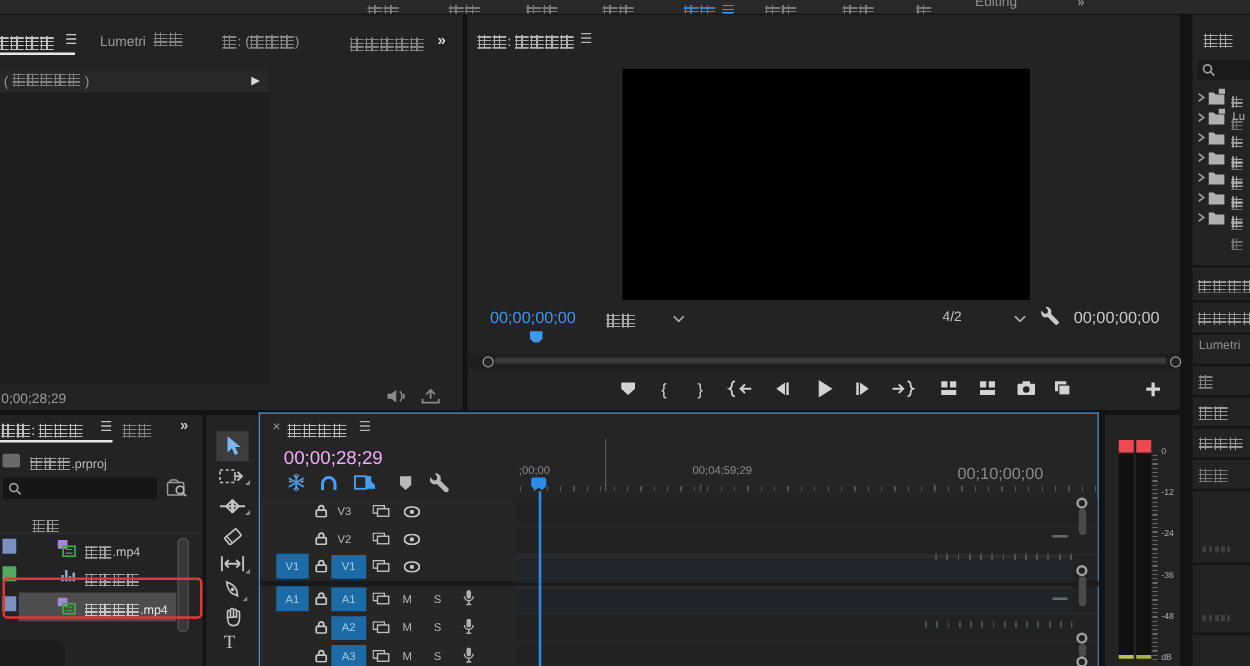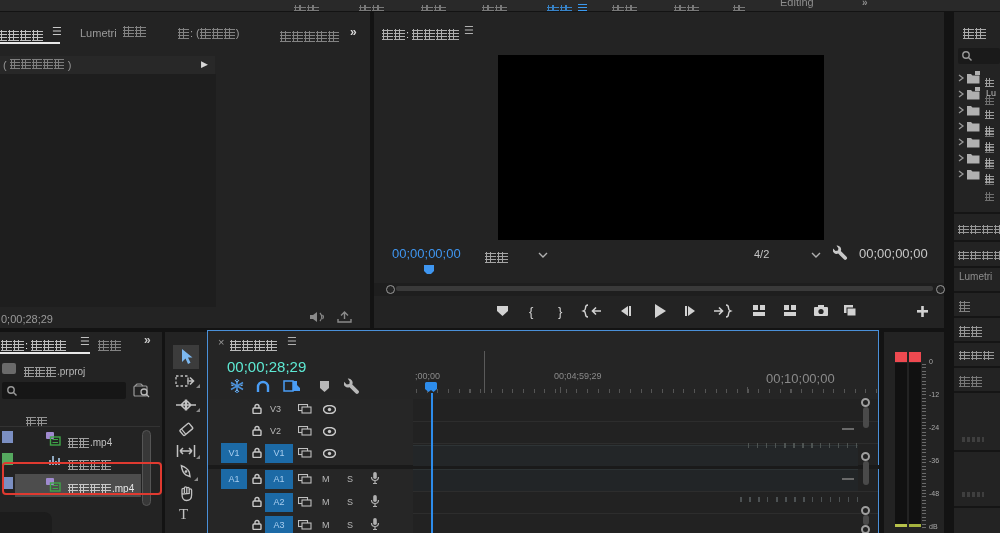--- a/index.html
+++ b/index.html
@@ -268,21 +268,21 @@
         <path d="M4 0 V4 H0 Z" fill="#8a8a8a"></path>
       </svg>
   </div>
 
   <div class="panel" id="tl" style="left:207px;top:330px;width:672px;height:203px;background:#252525;border:1px solid #4a90d9;border-bottom:none;box-sizing:border-box;">
 
     <div class="lbl" style="left:10px;top:5px;color:#9a9a9a;font-size:11px;">×</div>
     <div class="abs" style="left:22px;top:6px;color:#e0e0e0;"><span class="z z11"></span><span class="z z11"></span><span class="z z11"></span><span class="z z11"></span></div>
     <div class="lbl" style="left:79px;top:4px;color:#b0b0b0;font-size:11px;">☰</div>
 
-    <div class="lbl tc" style="left:19px;top:27px;color:#5eead4;font-size:15px;">00;00;28;29</div>
+    <div class="lbl tc" style="left:19px;top:27px;color:#f0abfc;font-size:15px;">00;00;28;29</div>
 
     <svg class="abs" style="left:21px;top:47px;" width="16" height="16" viewBox="0 0 16 16">
         <g stroke="#4a90d9" stroke-width="1.6">
           <line x1="8" y1="1" x2="8" y2="15"></line>
           <line x1="2" y1="4.5" x2="14" y2="11.5"></line>
           <line x1="14" y1="4.5" x2="2" y2="11.5"></line>
         </g>
         <g stroke="#74b4f0" stroke-width="1.1">
           <path d="M6 2.2 L8 4 L10 2.2 M6 13.8 L8 12 L10 13.8 M2.2 7 L4.4 7.6 M13.8 7 L11.6 7.6"></path>
         </g>

